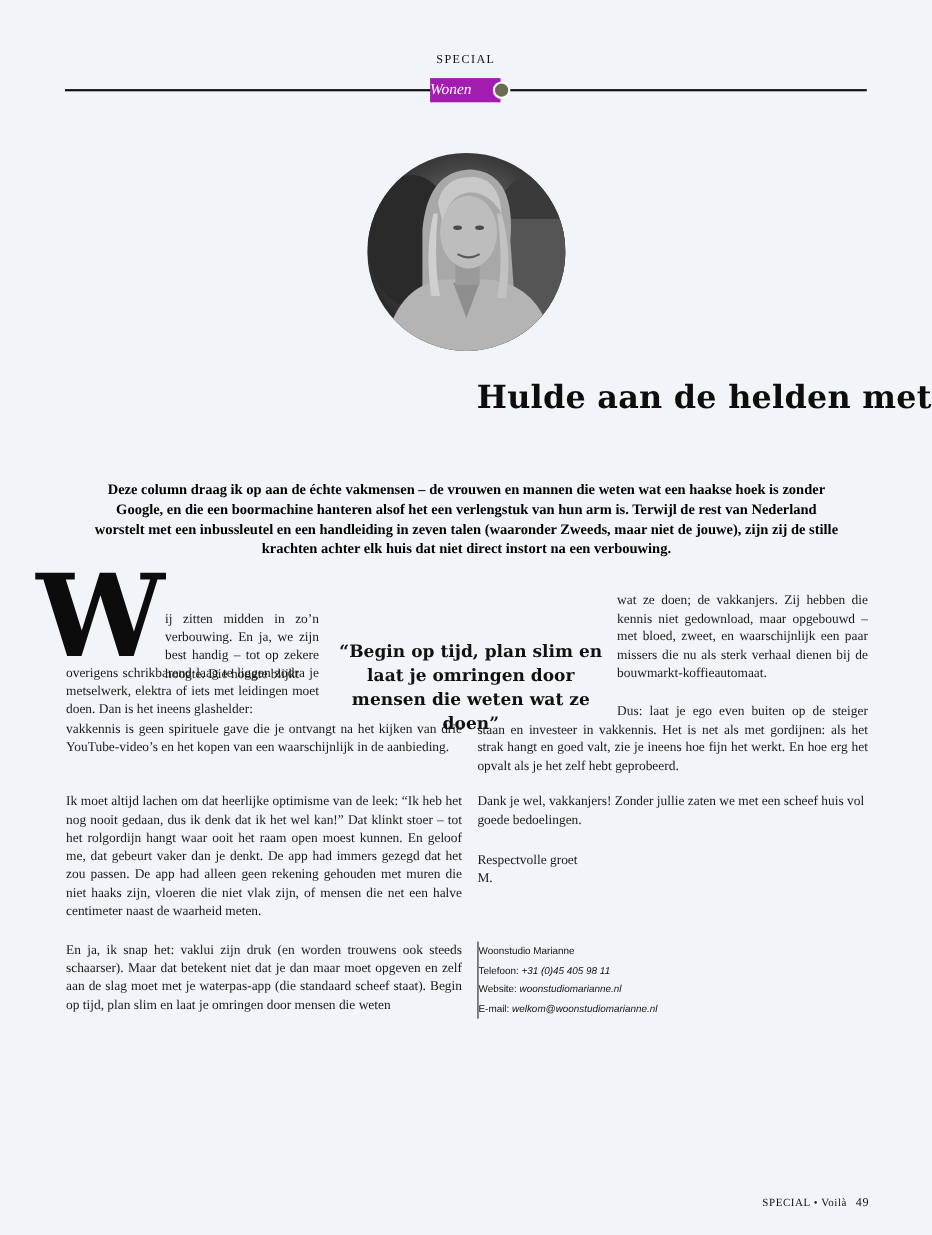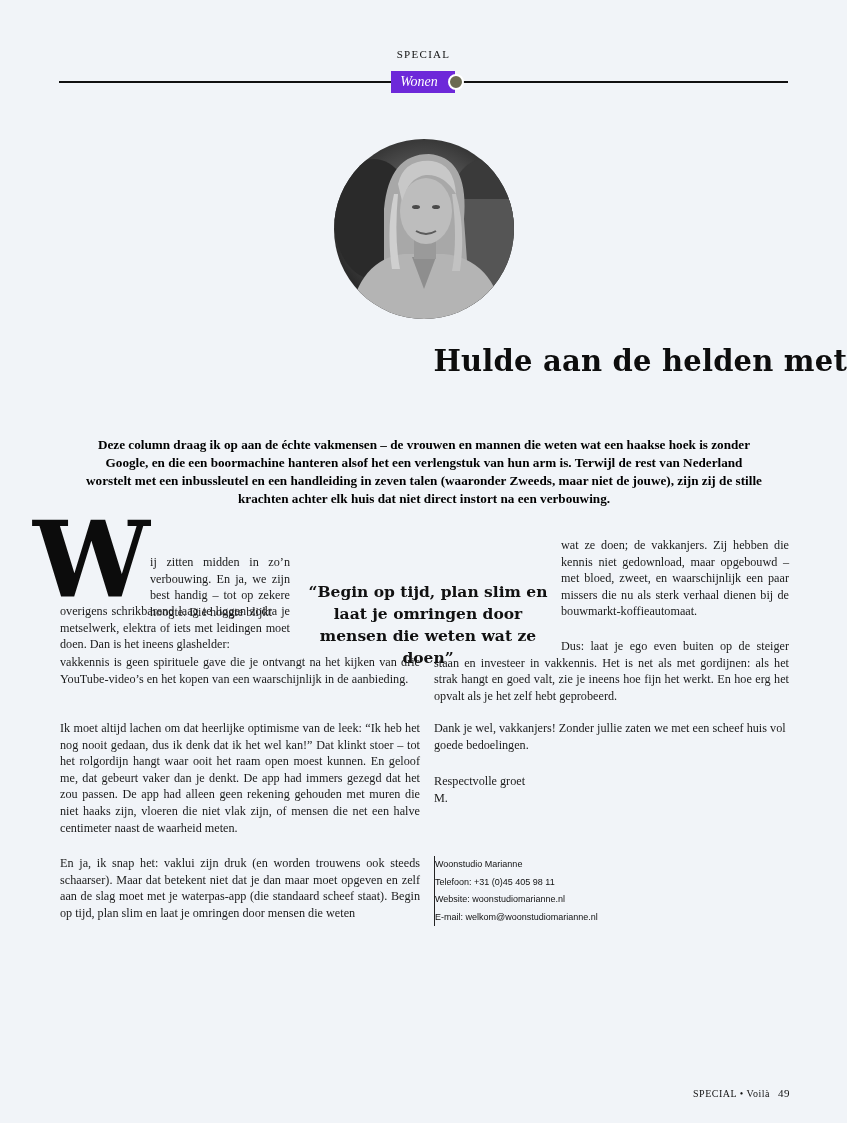--- a/index.html
+++ b/index.html
@@ -8,23 +8,23 @@
 
     .kicker {
       position: absolute; top: 48px; left: 0; width: 847px; text-align: center;
       font-family: "Liberation Serif", serif; font-size: 11px; letter-spacing: 1.3px; color: #111;
     }
     .rule {
       position: absolute; top: 81px; left: 59px; width: 729px; height: 2px; background: #111;
     }
     .section-box {
       position: absolute; top: 71px; left: 391px; width: 64px; height: 22px;
-      background: #6d28d9; color: #fff;
+      background: #a21caf; color: #fff;
       font-family: "Liberation Serif", serif; font-style: italic; font-size: 14px;
-      line-height: 22px; text-align: center; padding-right: 8px;
+      line-height: 22px; padding-right: 8px;
     }
     .section-dot {
       position: absolute; top: 74px; left: 448px; width: 16px; height: 16px; border-radius: 50%;
       background: #6b6b52; border: 2px solid #fff;
     }
 
     .portrait {
       position: absolute; top: 139px; left: 334px; width: 180px; height: 180px; border-radius: 50%;
       overflow: hidden;
       background: radial-gradient(circle at 50% 45%, #8a8a8a 0%, #5a5a5a 35%, #2b2b2b 70%, #1a1a1a 100%);
@@ -77,21 +77,21 @@
     .p3 { position: absolute; top: 855px; left: 60px; width: 360px; text-align: justify; }
 
     .p-dank { position: absolute; top: 720px; left: 434px; width: 355px; text-align: left; }
     .signoff { position: absolute; top: 773px; left: 434px; width: 200px; }
 
     .contact {
       position: absolute; top: 856px; left: 434px; width: 240px; border-left: 1px solid #222;
       font-family: "Liberation Sans", sans-serif; font-size: 9px; line-height: 17.5px; color: #111;
     }
     .contact .name { font-weight: normal; }
-    .contact .v { }
+    .contact .v { font-style: italic; }
 
     .folio {
       position: absolute; top: 1087px; left: 660px; width: 130px; text-align: right;
       font-family: "Liberation Serif", serif; font-size: 10px; color: #111; letter-spacing: 0.5px;
     }
     .folio .pg { margin-left: 8px; font-size: 11px; }
   </style>
 </head>
 <body>
 

